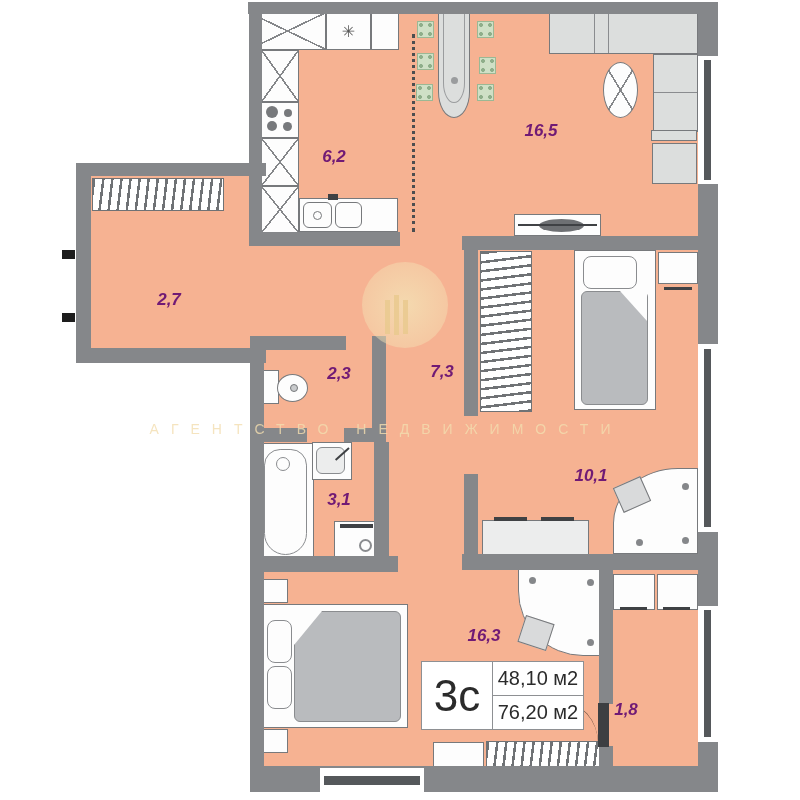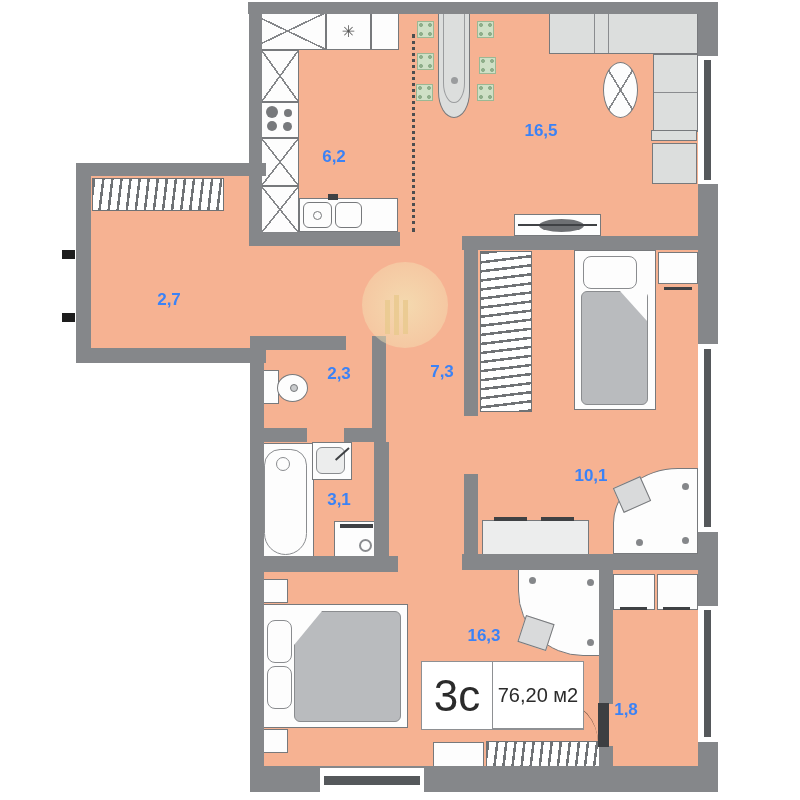--- a/index.html
+++ b/index.html
@@ -17,21 +17,21 @@
   .hatch-h{border:1px solid #6f7275;background:#fff repeating-linear-gradient(173deg,#6f7275 0 2.5px,rgba(0,0,0,0) 2.5px 9px);}
   .hatch-v{border:1px solid #6f7275;background:#fff repeating-linear-gradient(97deg,#6f7275 0 2.5px,rgba(0,0,0,0) 2.5px 9px);}
   .win-bar{background:#55585b;}
   .white{background:#ffffff;}
   .chair-sq{background:#cfe0c6;border:1px solid #9bb894;
     background-image:radial-gradient(circle at 3px 3px,#8fae8a 1.8px,transparent 2.2px),
                      radial-gradient(circle at calc(100% - 3px) 3px,#8fae8a 1.8px,transparent 2.2px),
                      radial-gradient(circle at 3px calc(100% - 3px),#8fae8a 1.8px,transparent 2.2px),
                      radial-gradient(circle at calc(100% - 3px) calc(100% - 3px),#8fae8a 1.8px,transparent 2.2px);}
   .dot{background:#85878a;border-radius:50%;}
-  .room-label{font-weight:bold;font-size:17px;color:#3b82f6;z-index:40;transform:translateX(-50%);white-space:nowrap;}
+  .room-label{font-style:italic;font-weight:bold;font-size:17px;color:#701a75;z-index:40;transform:translateX(-50%);white-space:nowrap;}
   .blanket{background:#b9bbbe;border:1px solid #8a8c8f;border-radius:6px;}
   .pillow{background:#fdfdfd;border:1px solid #8a8c8f;border-radius:8px;}
   .deskchair{background:#d9dadb;border:1px solid #77797c;}
   .darkline{background:#3f4144;}
   #infobox{display:flex;background:#ffffff;border:1px solid #8e9093;z-index:45;color:#2b2b2b;}
   #infobox .cell-type{width:70px;display:flex;align-items:center;justify-content:center;
     font-size:44px;border-right:1px solid #8e9093;}
   #infobox .cell-col{flex:1;display:flex;flex-direction:column;}
   #infobox .cell-col div{flex:1;display:flex;align-items:center;justify-content:center;font-size:20px;}
   #infobox .cell-col div:first-child{border-bottom:1px solid #8e9093;}
@@ -188,23 +188,25 @@
   <div class="abs room-label" style="left:339px;top:364px">2,3</div>
   <div class="abs room-label" style="left:442px;top:362px">7,3</div>
   <div class="abs room-label" style="left:339px;top:490px">3,1</div>
   <div class="abs room-label" style="left:591px;top:466px">10,1</div>
   <div class="abs room-label" style="left:484px;top:626px">16,3</div>
   <div class="abs room-label" style="left:626px;top:700px">1,8</div>
 
   <div id="infobox" class="abs" style="left:421px;top:661px;width:163px;height:69px">
     <div class="cell-type">3с</div>
     <div class="cell-col">
+      <div>48,10 м2</div>
       <div>76,20 м2</div>
     </div>
   </div>
 
   <div class="abs wm" style="left:362px;top:262px;width:86px;height:86px;border-radius:50%;background:radial-gradient(circle, rgba(244,224,180,0.85) 0%, rgba(244,224,180,0.45) 75%)">
     <div class="abs" style="left:23px;top:38px;width:5px;height:34px;background:rgba(234,202,144,0.9)"></div>
     <div class="abs" style="left:32px;top:33px;width:5px;height:40px;background:rgba(234,202,144,0.9)"></div>
     <div class="abs" style="left:41px;top:38px;width:5px;height:34px;background:rgba(234,202,144,0.9)"></div>
   </div>
+  <div class="abs wm" style="left:68px;top:421px;width:624px;text-align:center;font-size:14px;letter-spacing:12px;text-indent:12px;white-space:nowrap;color:rgba(243,221,175,0.8)">АГЕНТСТВО НЕДВИЖИМОСТИ</div>
 
 </div>
 
 </body></html>

